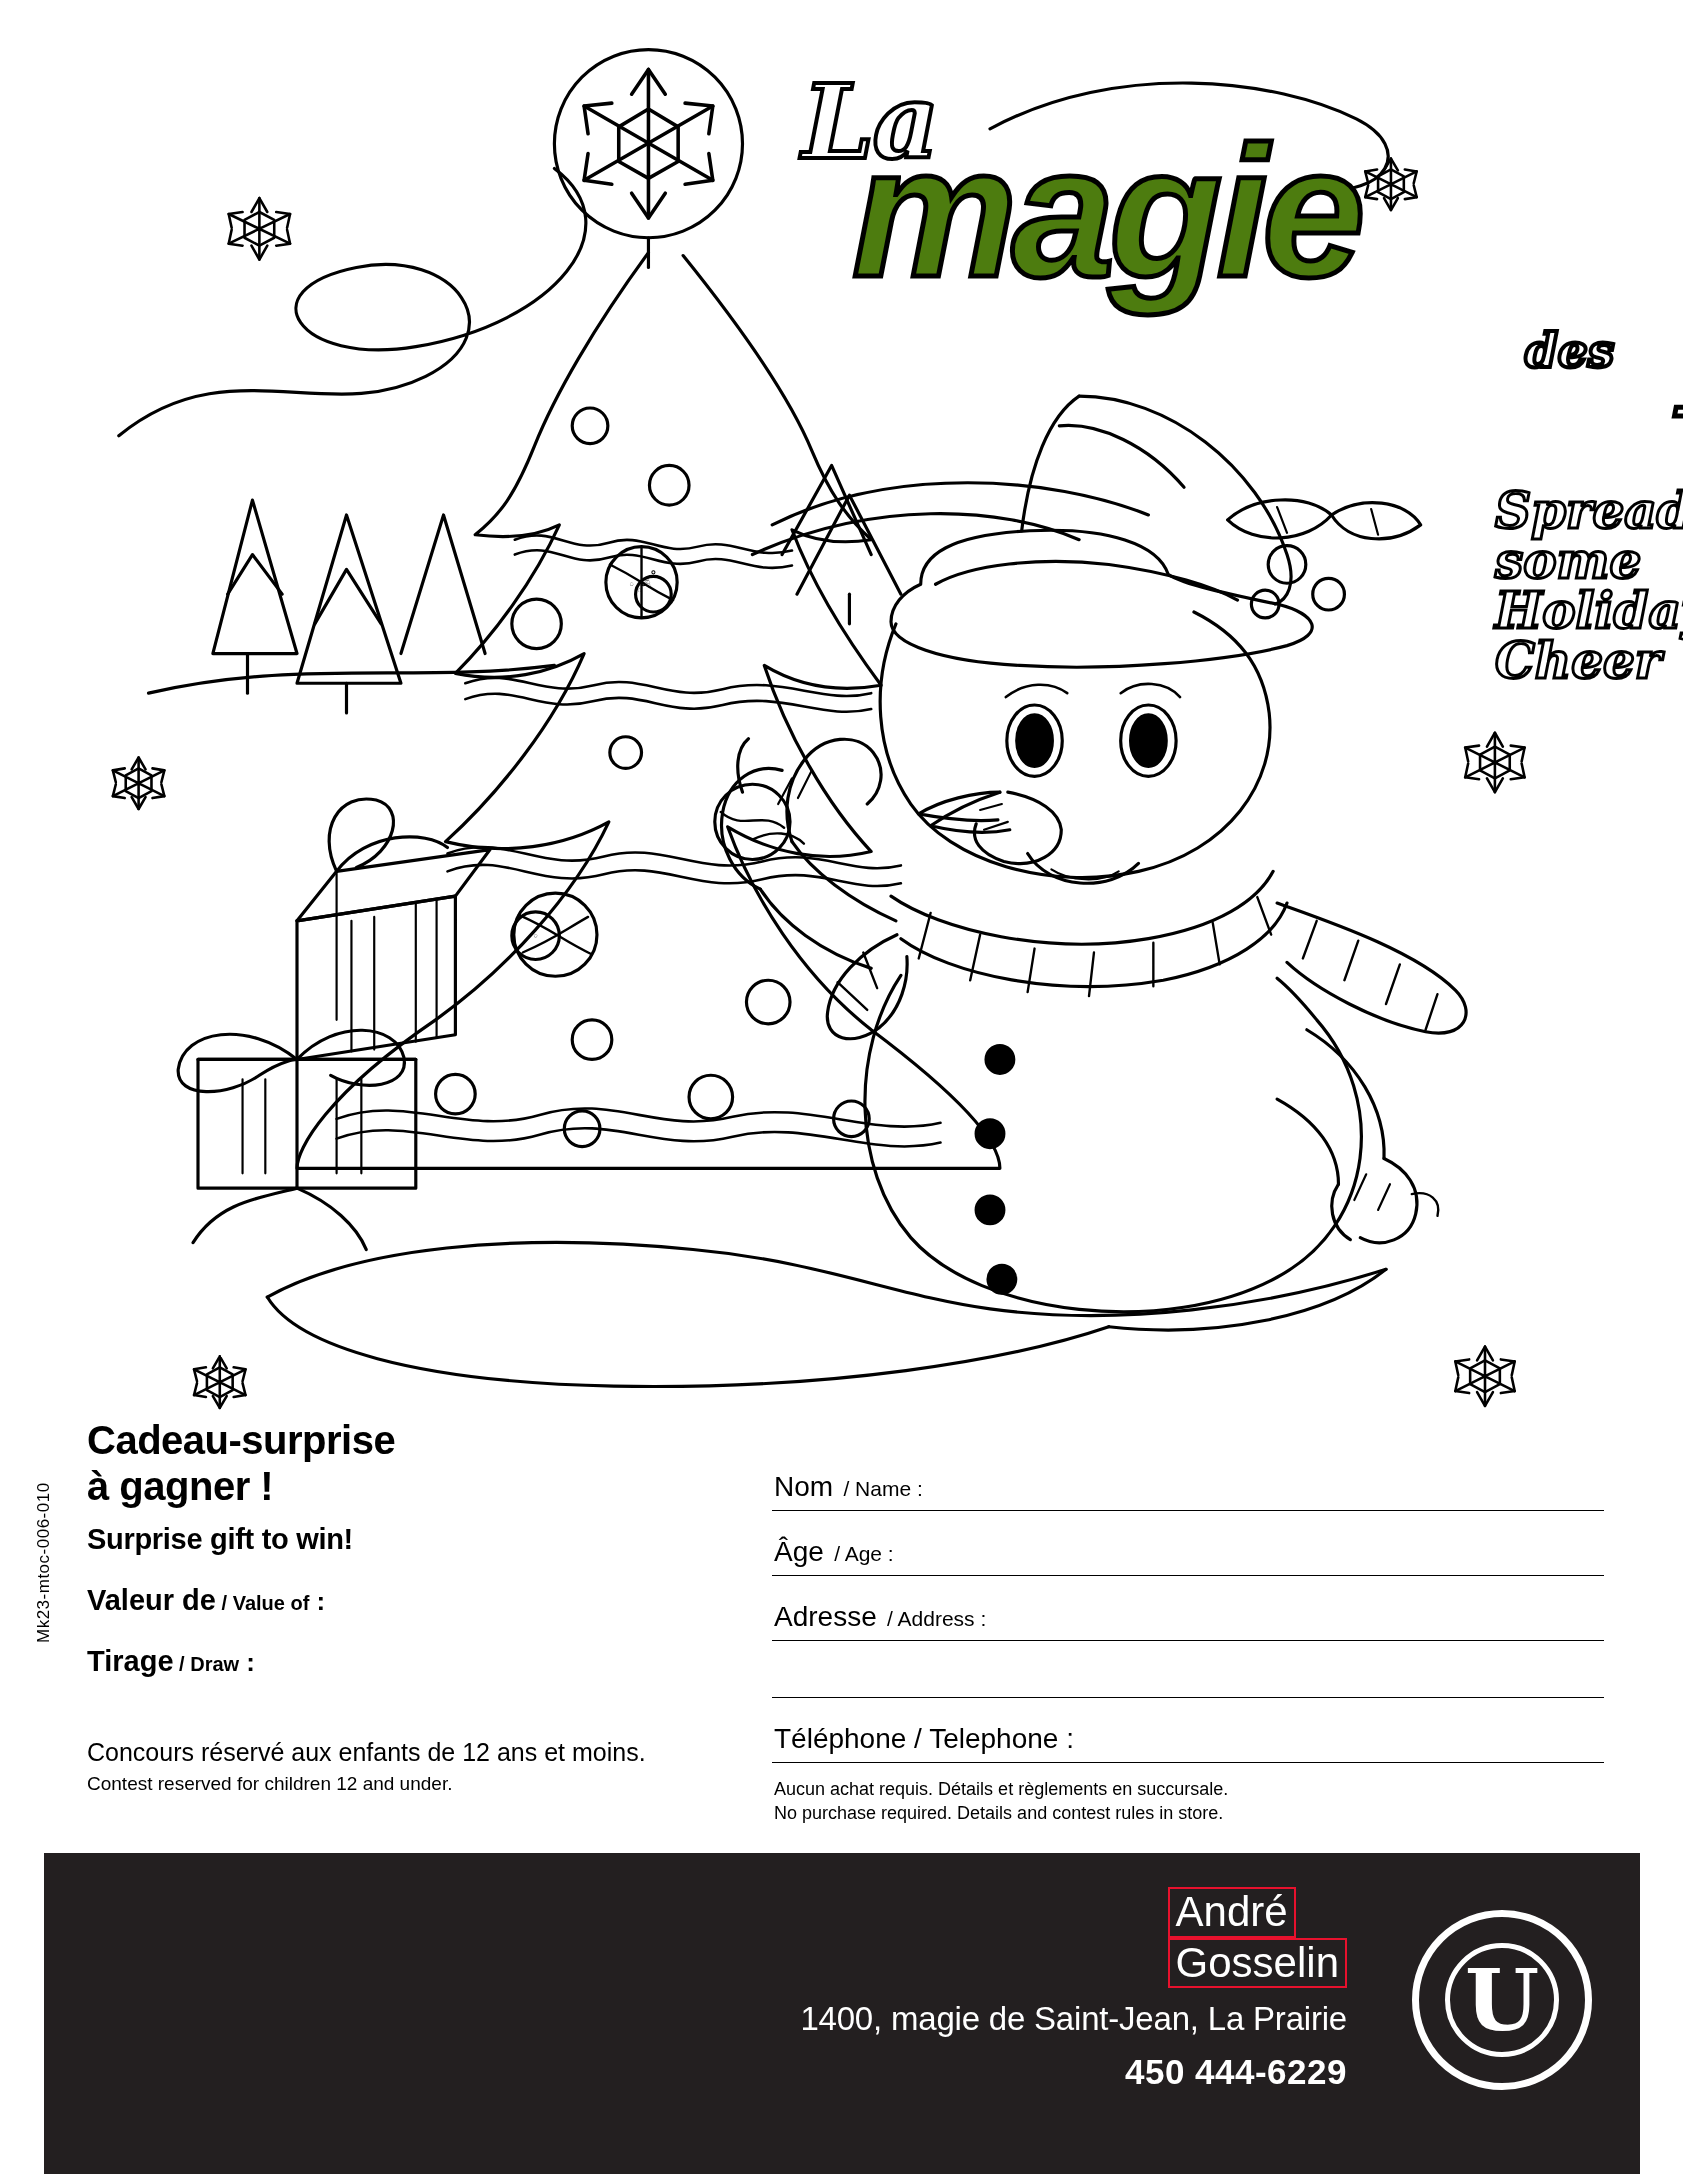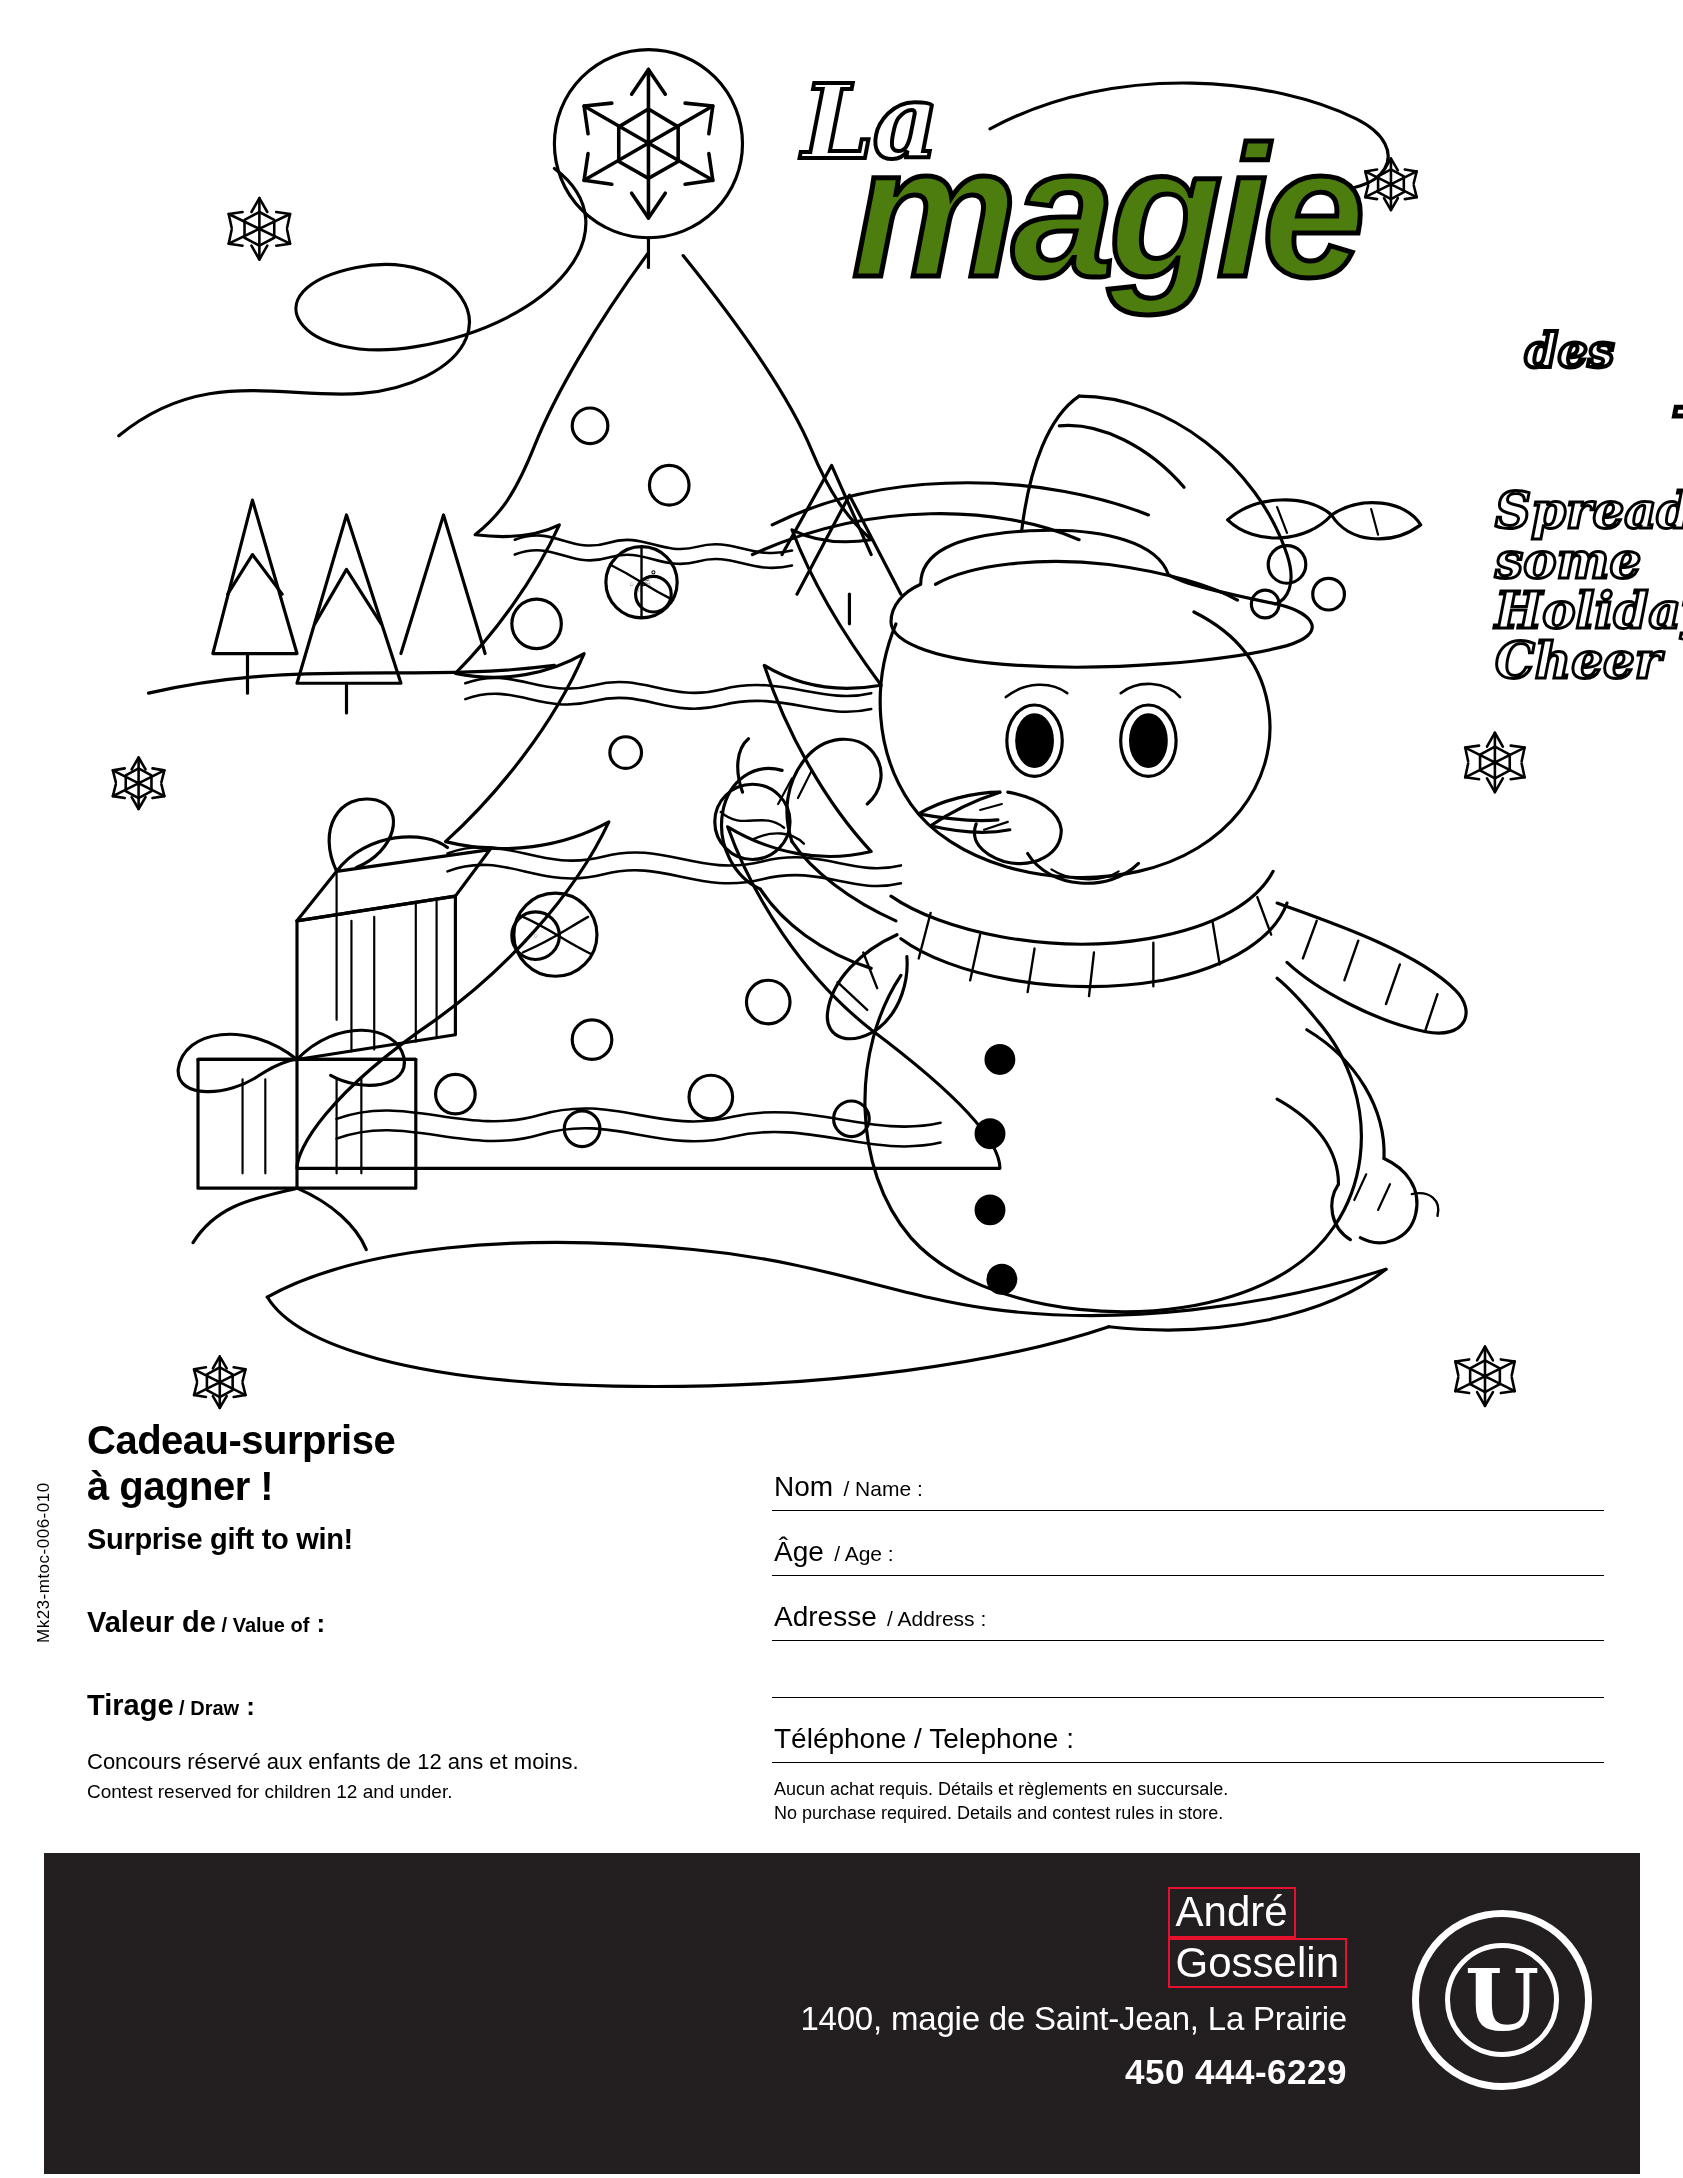--- a/index.html
+++ b/index.html
@@ -48,26 +48,26 @@
     font-family:"DejaVu Serif", serif;font-weight:700;font-style:italic;
     font-size:50px;line-height:1;
     color:#fff;-webkit-text-stroke:3px #000;
     letter-spacing:0px;
   }
 
   
   .left-col{position:absolute;left:87px;top:1418px;width:634px;}
   .prize-fr{font-weight:700;font-size:40px;line-height:1.14;letter-spacing:-0.5px;}
   .prize-en{font-weight:700;font-size:29px;margin-top:14px;letter-spacing:-0.3px;}
-  .row-line{margin-top:50px;font-size:0;}
+  .row-line{margin-top:28px;font-size:0;}
   .row-line .fr{font-weight:700;font-size:29px;}
   .row-line .en{font-weight:700;font-size:20px;}
   .row-line .colon{font-weight:700;font-size:26px;}
   .rules{position:absolute;left:87px;top:1737px;width:634px;}
-  .rules .r1{font-size:22px;line-height:1.25;margin-top:11px;}
+  .rules .r1{font-size:25px;line-height:1.25;}
   .rules .r2{font-size:19px;line-height:1.3;margin-top:4px;}
 
   
   .vcode{
     position:absolute;left:34px;top:1643px;
     font-size:17px;letter-spacing:0.5px;color:#000;
     transform:rotate(-90deg);transform-origin:left top;
     white-space:nowrap;
   }
 

